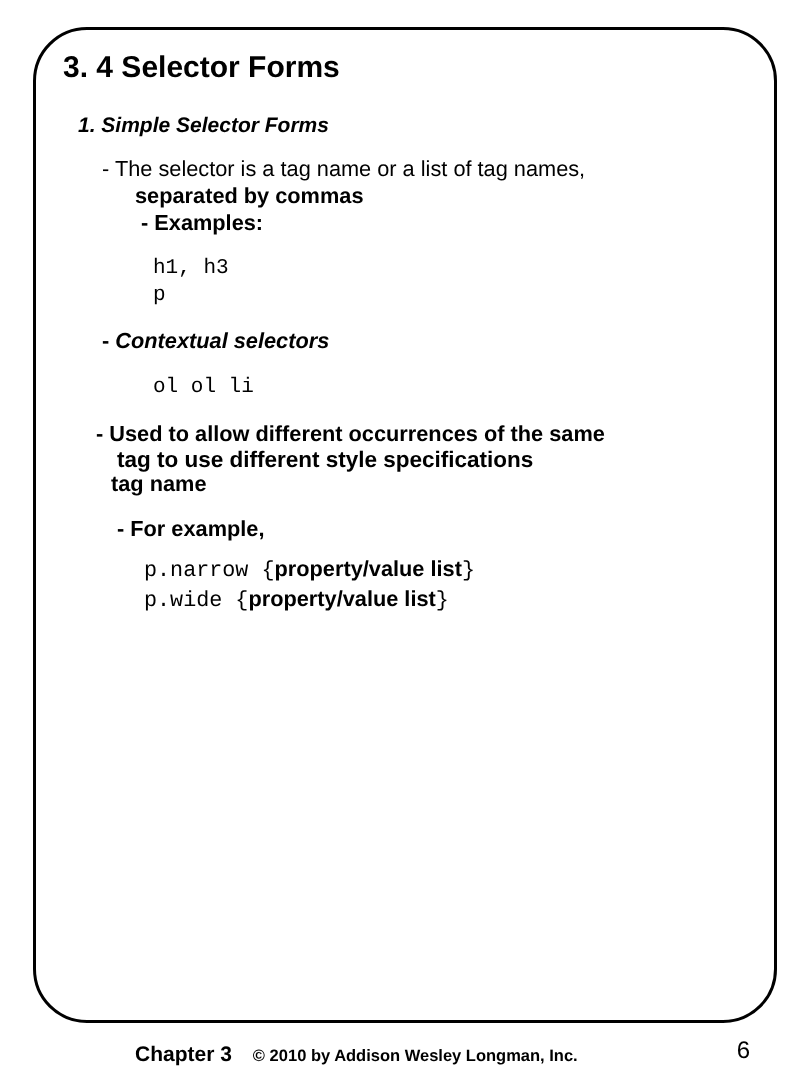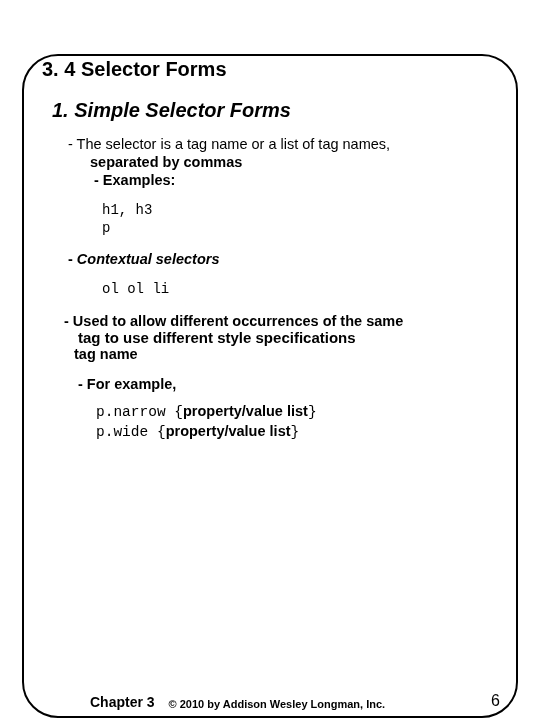--- a/index.html
+++ b/index.html
@@ -12,30 +12,29 @@
     position: relative;
   }
   .slide-frame {
     position: absolute;
     top: 18px;
     left: 22px;
     width: 496px;
     height: 664px;
     border: 2px solid #000;
     border-radius: 36px;
-    padding: 2px 18px 10px 18px;
-    margin-top: 36px;
+    padding: 14px 18px 10px 18px;
   }
   .title {
     font-size: 20px;
     font-weight: bold;
     margin-bottom: 18px;
   }
   .h-sec1 {
-    font-size: 20px;
+    font-size: 14px;
     font-weight: bold;
     font-style: italic;
     margin-left: 10px;
     margin-bottom: 14px;
   }
   .bullet1 {
     font-size: 14.5px;
     font-weight: normal;
     margin-left: 26px;
     margin-bottom: 2px;

